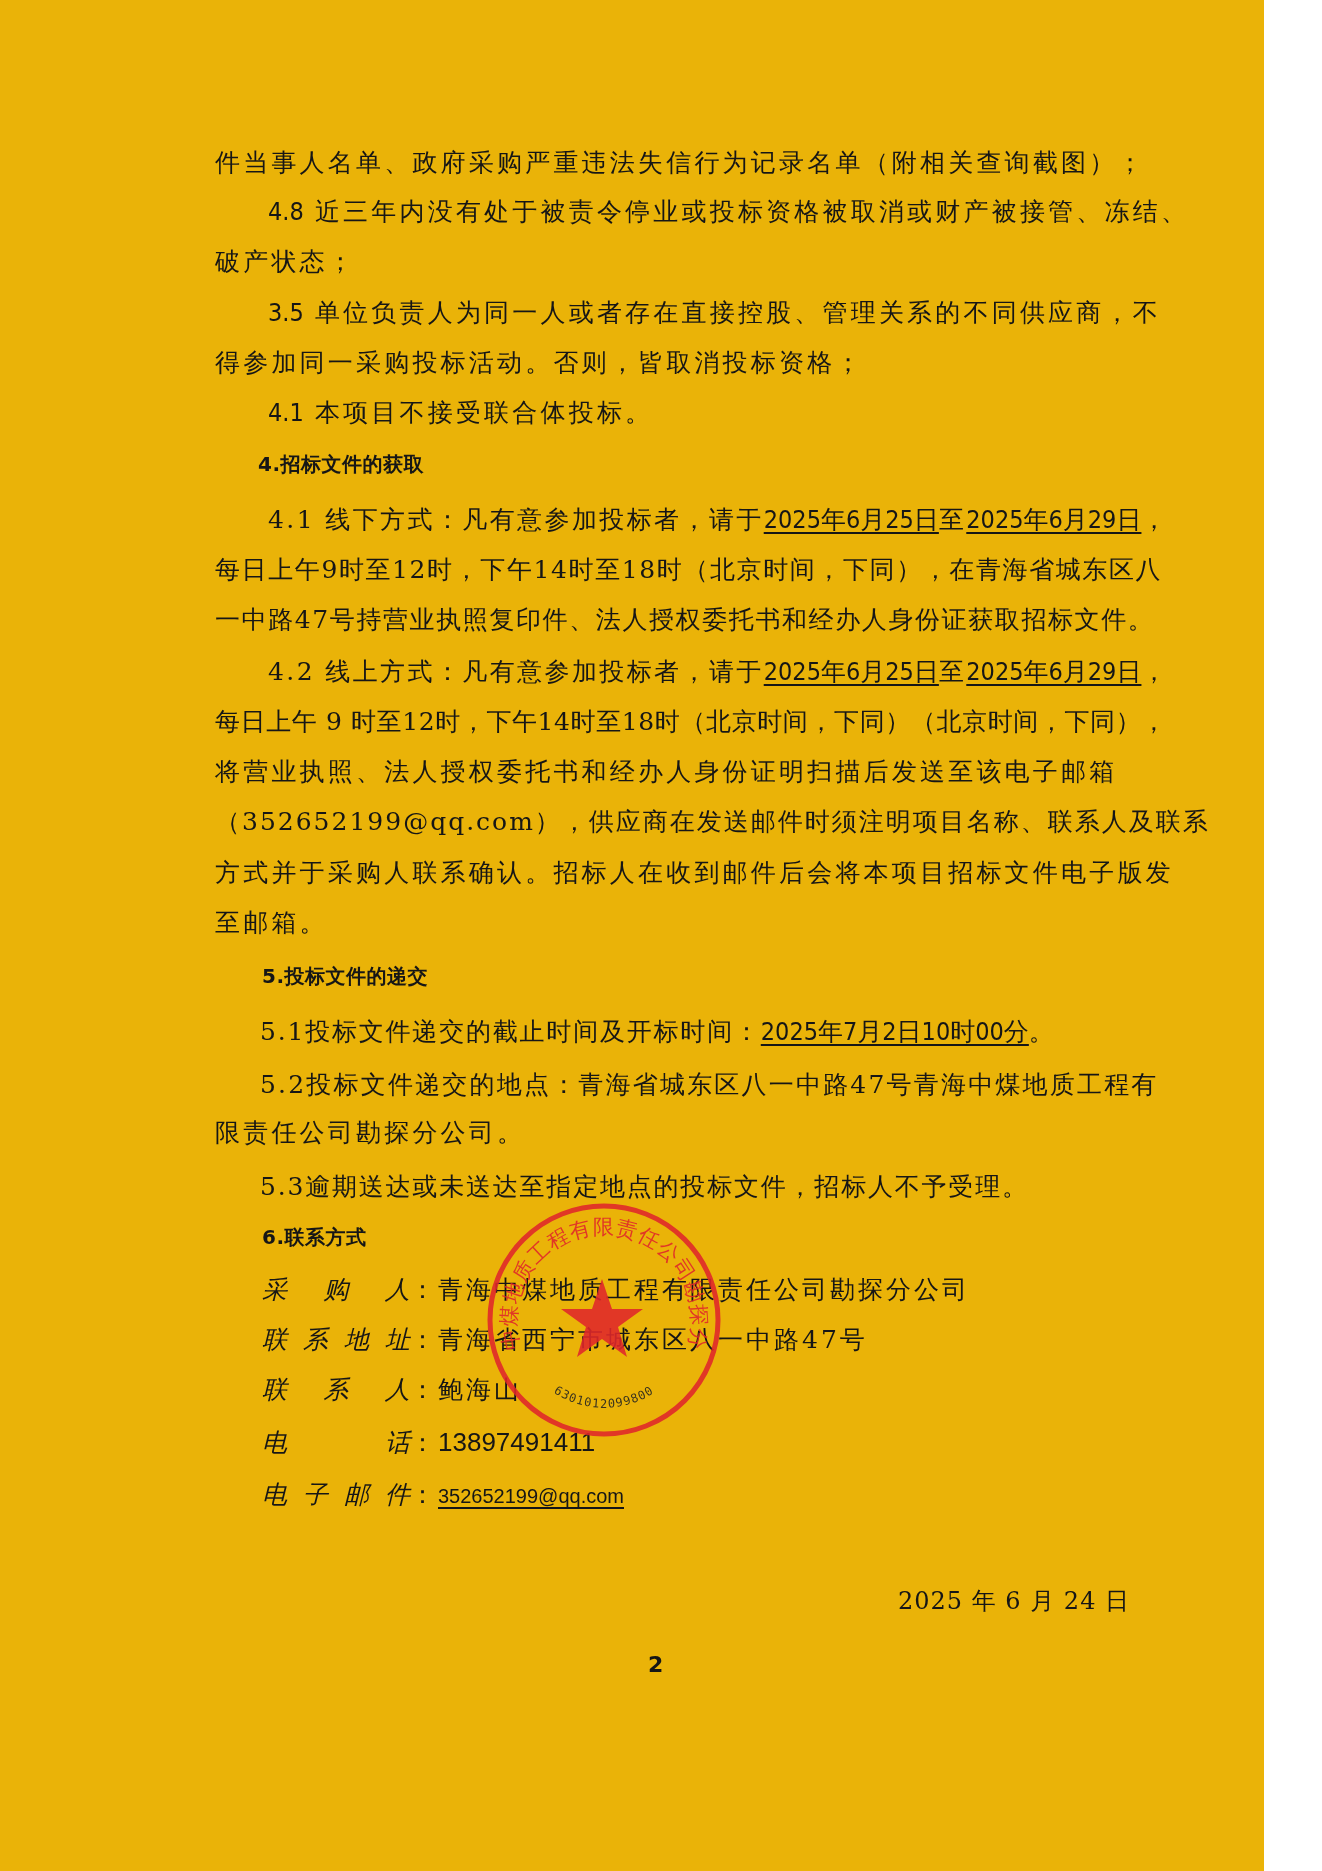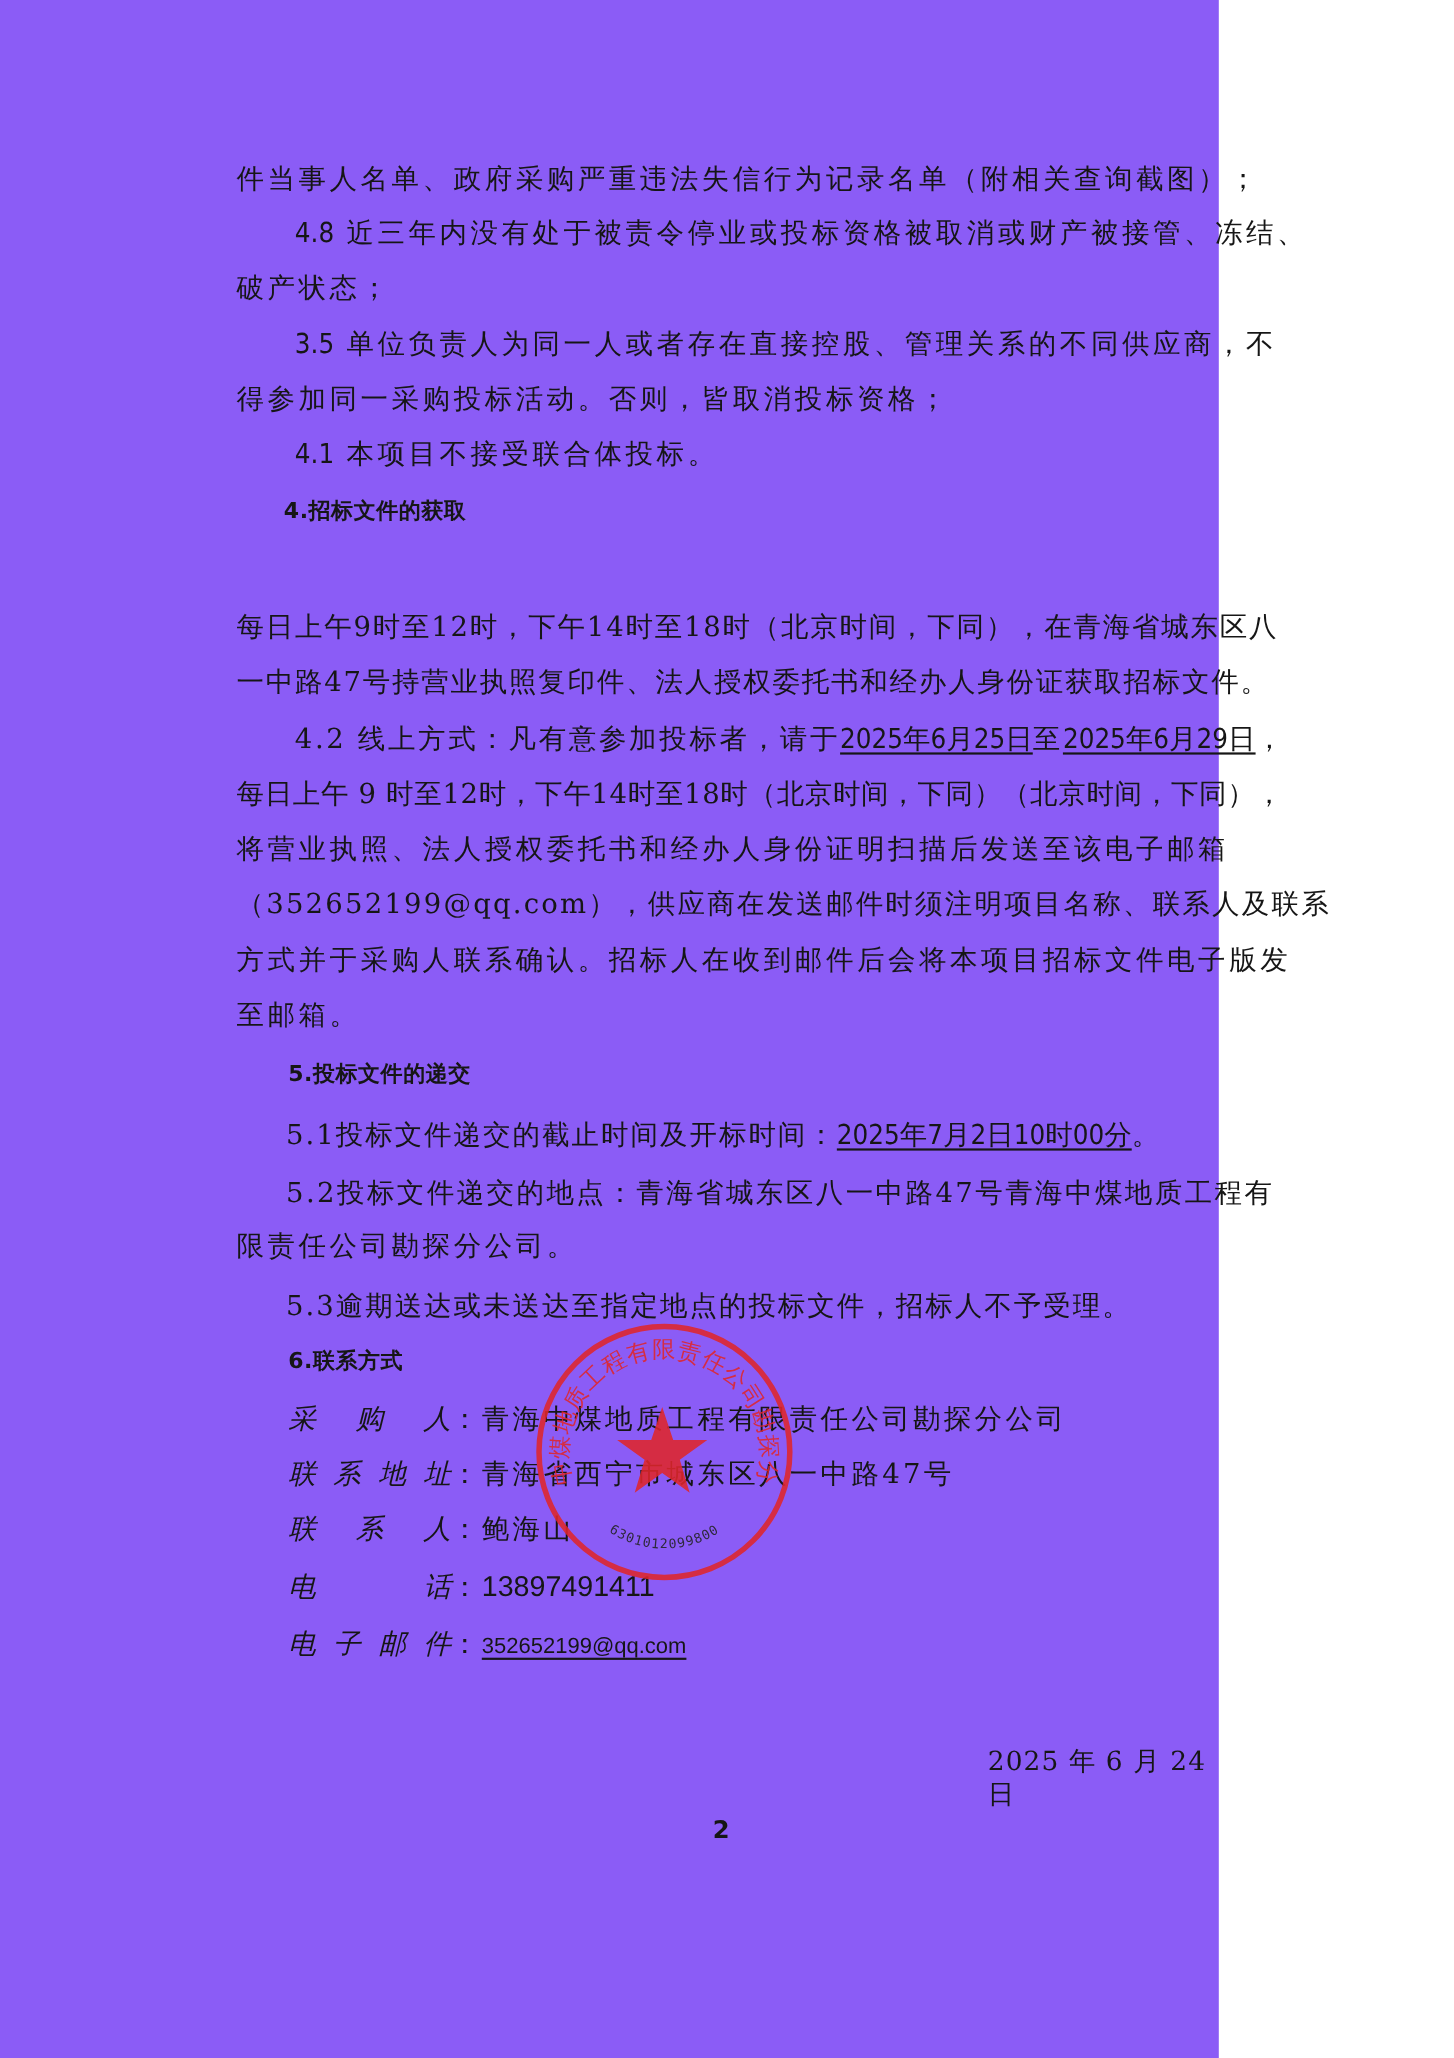--- a/index.html
+++ b/index.html
@@ -1,18 +1,18 @@
 <!DOCTYPE html>
 <html><head>
 <meta charset="utf-8">
 <style>
   html, body { margin: 0; padding: 0; background: #ffffff; }
   body { width: 1322px; height: 1871px; position: relative; overflow: hidden;
          font-family: "DejaVu Serif", "Liberation Serif", serif; color: #161616; }
-  .page { position: absolute; left: 0; top: 0; width: 1108px; height: 1871px; background: #8b5cf6; }
+  .page { position: absolute; left: 0; top: 0; width: 1264px; height: 1871px; background: #eab308; }
   .line { position: absolute; left: 215px; width: 880px; font-size: 25px; line-height: 32px;
           white-space: nowrap; letter-spacing: 3.2px; }
   .indent { left: 268px; }
   .h { font-family: "DejaVu Sans", "Liberation Sans", sans-serif; font-weight: bold; font-size: 20px; letter-spacing: 0.5px; }
   .u { text-decoration: underline; text-underline-offset: 4px; text-decoration-thickness: 1.5px; }
   .num { font-family: "DejaVu Sans Condensed", "DejaVu Sans", sans-serif; letter-spacing: 0; }
   .contact { position: absolute; left: 262px; font-size: 25px; line-height: 32px; white-space: nowrap; letter-spacing: 3px; }
   .lbl { display: inline-block; width: 148px; text-align: justify; text-align-last: justify; letter-spacing: 0; font-style: italic; }
   .mono { font-family: Liberation Sans, sans-serif; letter-spacing: 0; }
   .date { position: absolute; left: 898px; top: 1586px; font-size: 24px; line-height: 30px; letter-spacing: 1px; }
@@ -29,20 +29,21 @@
   <div class="line indent" style="top:196px"><span class="num">4.8</span> <span>近三年内没有处于被责令停业或投标资格被取消或财产被接管、冻结、</span></div>
   <div class="line" style="top:246px">破产状态；</div>
 
   <div class="line indent" style="top:297px"><span class="num">3.5</span> <span>单位负责人为同一人或者存在直接控股、管理关系的不同供应商，不</span></div>
   <div class="line" style="top:347px">得参加同一采购投标活动。否则，皆取消投标资格；</div>
 
   <div class="line indent" style="top:397px"><span class="num">4.1</span> <span>本项目不接受联合体投标。</span></div>
 
   <div class="line indent h" style="top:448px; left:258px">4.招标文件的获取</div>
 
+  <div class="line indent" style="top:504px; letter-spacing:2.4px"><span>4.1 线下方式：凡有意参加投标者，请于</span><span class="u num">2025年6月25日</span><span>至</span><span class="u num">2025年6月29日</span><span>，</span></div>
   <div class="line" style="top:554px; letter-spacing:1.6px">每日上午9时至12时，下午14时至18时（北京时间，下同），在青海省城东区八</div>
   <div class="line" style="top:604px; letter-spacing:1.6px">一中路47号持营业执照复印件、法人授权委托书和经办人身份证获取招标文件。</div>
 
   <div class="line indent" style="top:656px; letter-spacing:2.4px"><span>4.2 线上方式：凡有意参加投标者，请于</span><span class="u num">2025年6月25日</span><span>至</span><span class="u num">2025年6月29日</span><span>，</span></div>
   <div class="line" style="top:706px; letter-spacing:0.6px">每日上午 9 时至12时，下午14时至18时（北京时间，下同）（北京时间，下同），</div>
   <div class="line" style="top:756px">将营业执照、法人授权委托书和经办人身份证明扫描后发送至该电子邮箱</div>
   <div class="line" style="top:806px; letter-spacing:2px">（352652199@qq.com），供应商在发送邮件时须注明项目名称、联系人及联系</div>
   <div class="line" style="top:857px">方式并于采购人联系确认。招标人在收到邮件后会将本项目招标文件电子版发</div>
   <div class="line" style="top:907px">至邮箱。</div>
 

